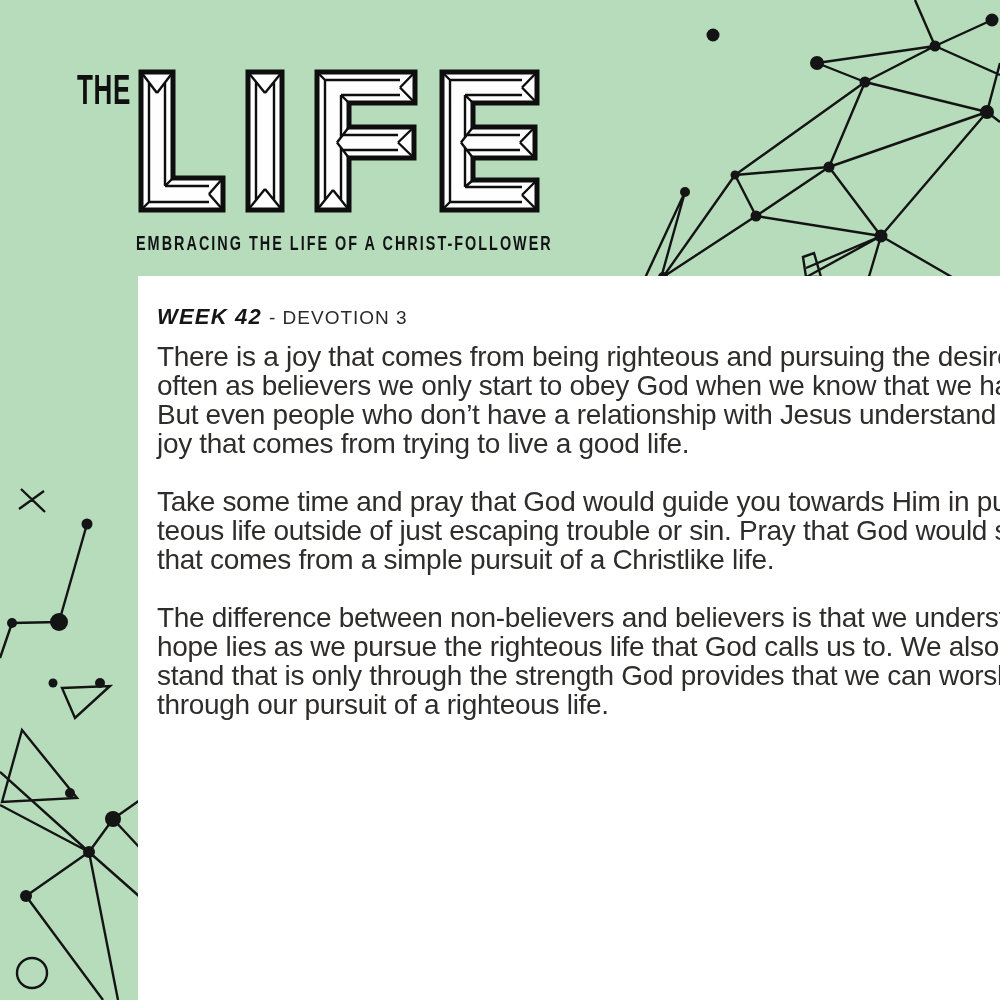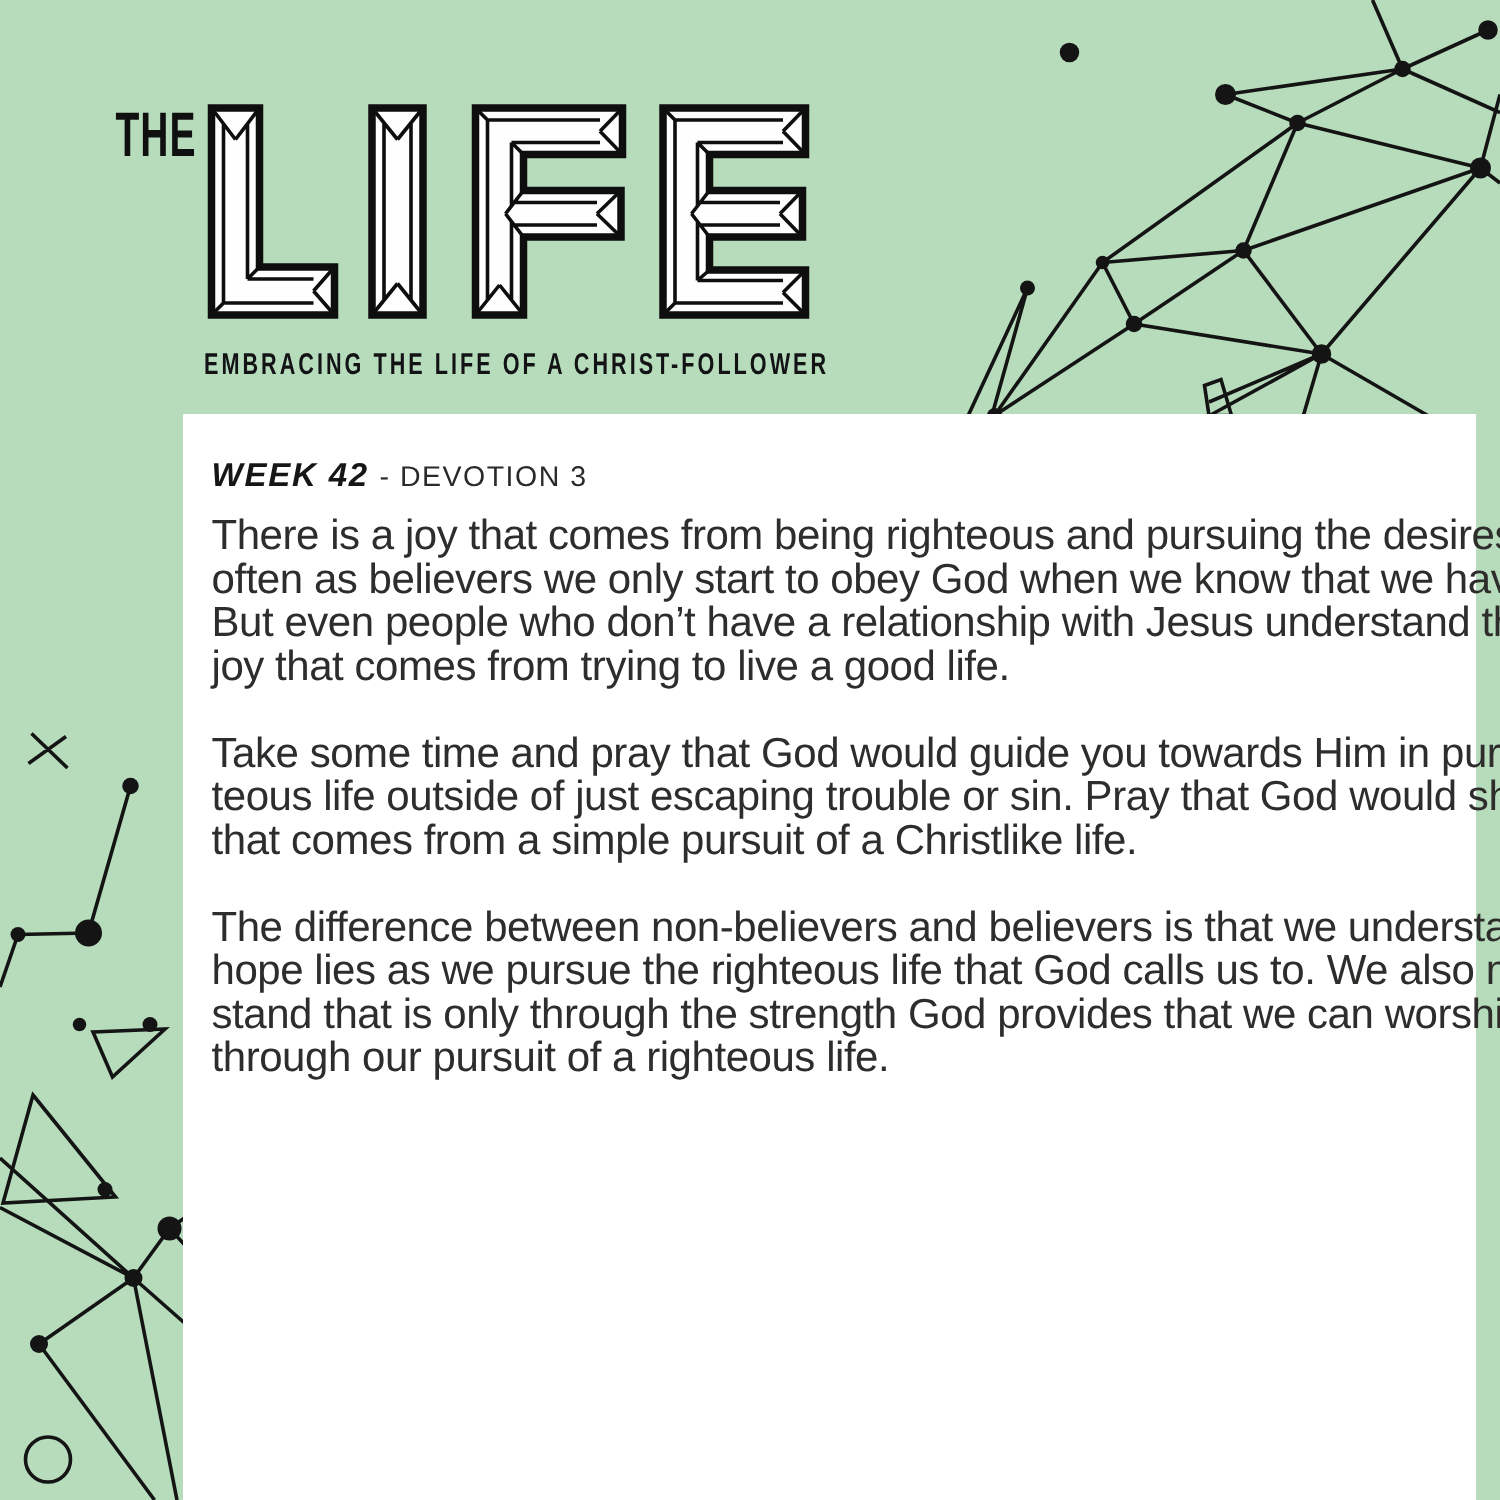--- a/index.html
+++ b/index.html
@@ -5,21 +5,21 @@
   html,body{margin:0;padding:0;}
   .canvas{
     position:relative;width:1000px;height:1000px;overflow:hidden;
     background:#b6dcbb;font-family:"Liberation Sans",sans-serif;
   }
   .deco{position:absolute;left:0;top:0;width:1000px;height:1000px;z-index:1;}
   .deco line,.deco path,.deco circle.ring{stroke:#141414;stroke-width:2.4;fill:none;}
   .deco circle.dot{fill:#141414;stroke:none;}
 
   .panel{
-    position:absolute;left:122px;top:276px;width:862px;height:724px;
+    position:absolute;left:138px;top:276px;width:862px;height:724px;
     background:#ffffff;z-index:2;box-sizing:border-box;padding:28px 0 0 19px;
   }
   .heading{margin:0 0 12px 0;white-space:nowrap;}
   .week{
     font-size:22px;font-weight:bold;font-style:italic;color:#161616;
     letter-spacing:1.2px;
   }
   .devotion{
     font-size:19px;font-weight:normal;color:#2a2a2a;letter-spacing:1px;margin-left:7px;
   }

